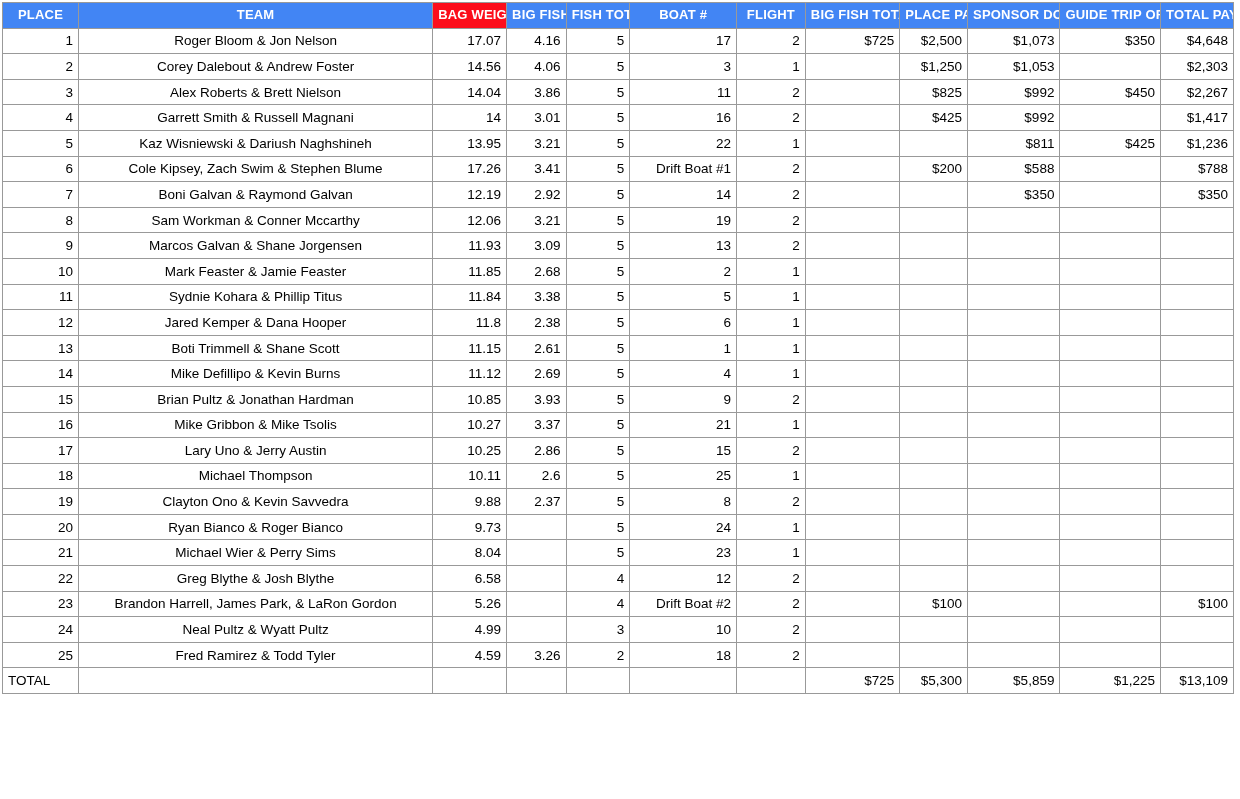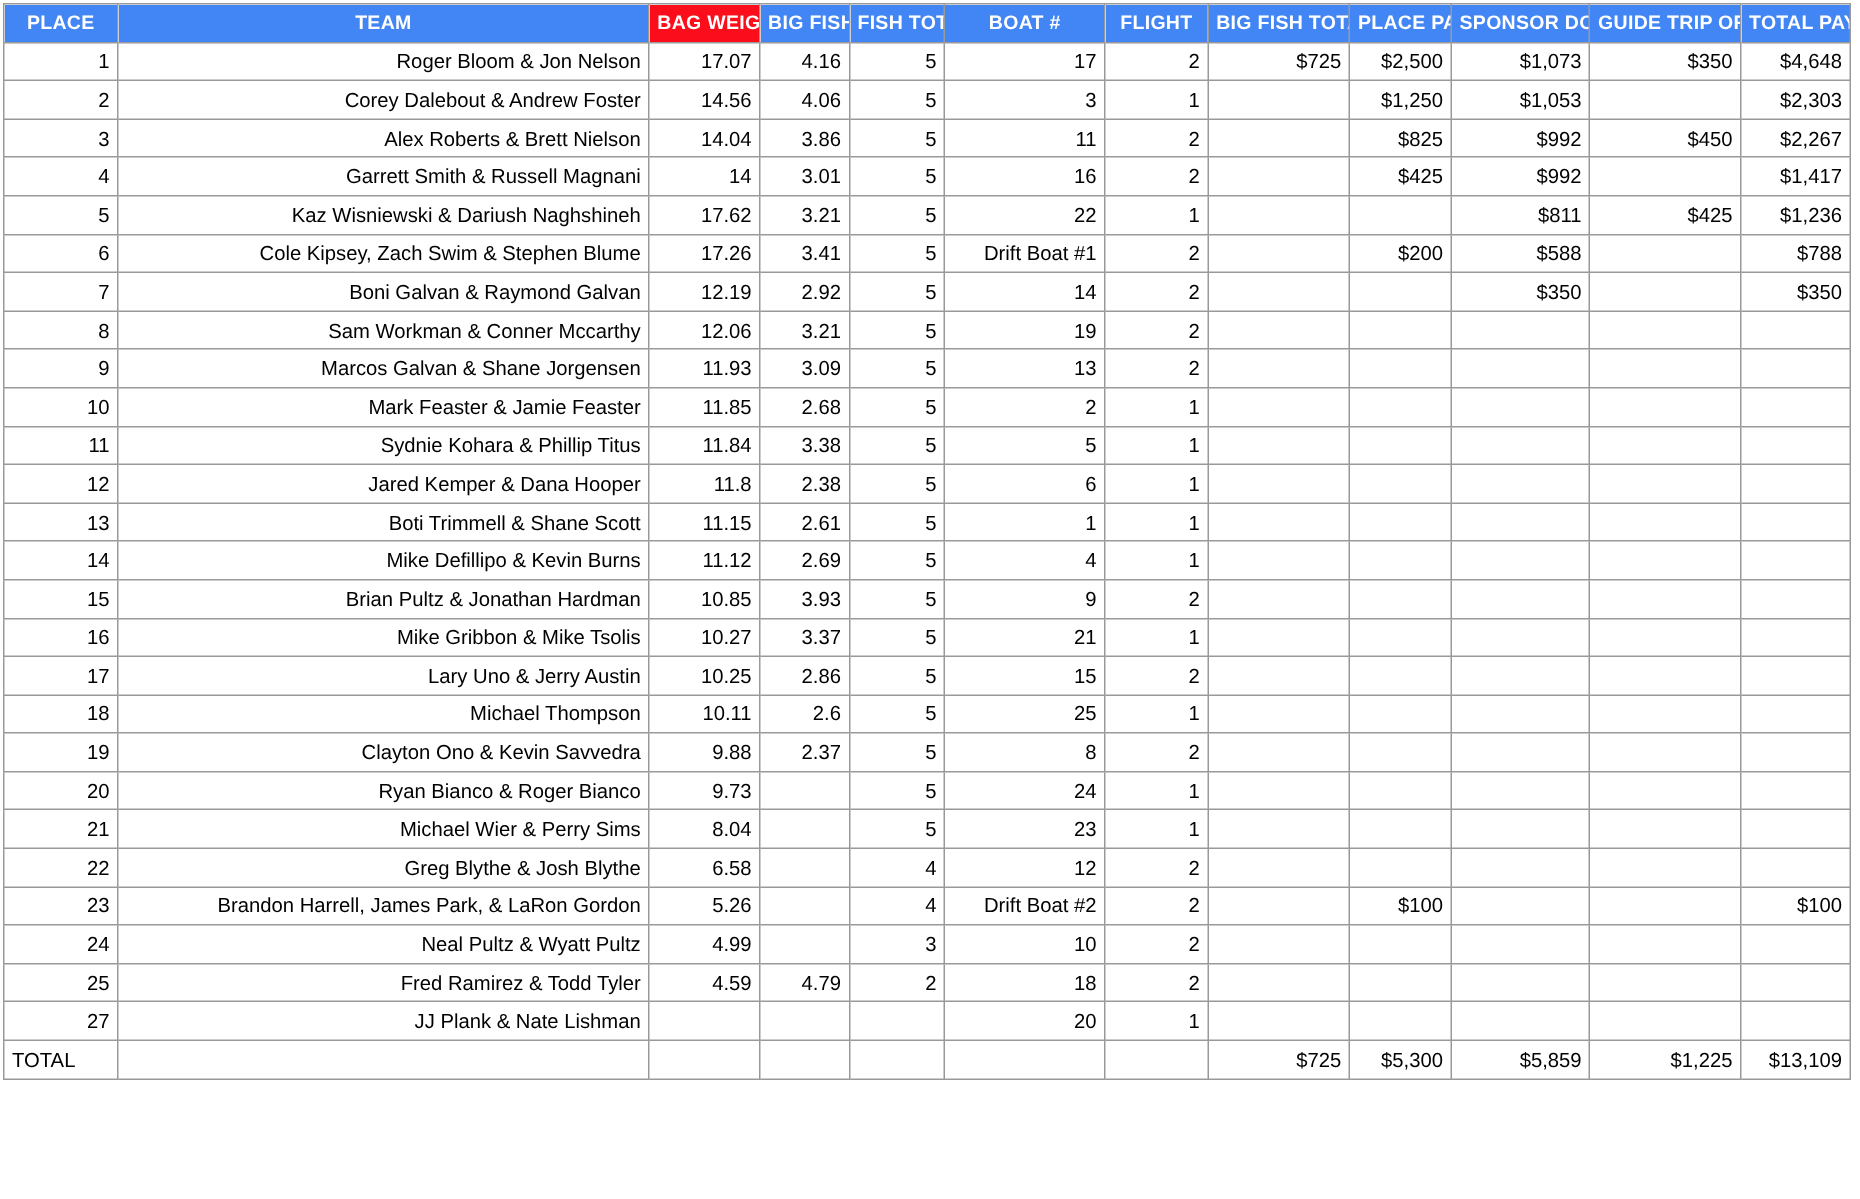--- a/index.html
+++ b/index.html
@@ -52,21 +52,21 @@
   .c-fishtot { width: 62px; }
   .c-boat    { width: 104px; }
   .c-flight  { width: 67px; }
   .c-bfval   { width: 92px; }
   .c-pay     { width: 66px; }
   .c-sponsor { width: 90px; }
   .c-guide   { width: 98px; }
   .c-total   { width: 71px; }
 
   td.num { text-align: right; }
-  td.left { text-align: right; }
+  td.left { text-align: center; }
   thead th.head-tall { height: 66px; }
 
   tbody tr td { background: #ffffff; }
 
   tfoot td {
     font-weight: normal;
     background: #ffffff;
   }
   tfoot td.total-label {
     text-align: left;
@@ -161,21 +161,21 @@
         <td class="num">2</td>
         <td class="num"></td>
         <td class="num">$425</td>
         <td class="num">$992</td>
         <td class="num"></td>
         <td class="num">$1,417</td>
       </tr>
       <tr>
         <td class="num">5</td>
         <td class="left">Kaz Wisniewski &amp; Dariush Naghshineh</td>
-        <td class="num">17.62</td>
+        <td class="num">13.95</td>
         <td class="num">3.21</td>
         <td class="num">5</td>
         <td class="num">22</td>
         <td class="num">1</td>
         <td class="num"></td>
         <td class="num"></td>
         <td class="num">$811</td>
         <td class="num">$425</td>
         <td class="num">$1,236</td>
       </tr>
@@ -442,38 +442,24 @@
         <td class="num"></td>
         <td class="num"></td>
         <td class="num"></td>
         <td class="num"></td>
         <td class="num"></td>
       </tr>
       <tr>
         <td class="num">25</td>
         <td class="left">Fred Ramirez &amp; Todd Tyler</td>
         <td class="num">4.59</td>
-        <td class="num">4.79</td>
+        <td class="num">3.26</td>
         <td class="num">2</td>
         <td class="num">18</td>
         <td class="num">2</td>
-        <td class="num"></td>
-        <td class="num"></td>
-        <td class="num"></td>
-        <td class="num"></td>
-        <td class="num"></td>
-      </tr>
-      <tr>
-        <td class="num">27</td>
-        <td class="left">JJ Plank &amp; Nate Lishman</td>
-        <td class="num"></td>
-        <td class="num"></td>
-        <td class="num"></td>
-        <td class="num">20</td>
-        <td class="num">1</td>
         <td class="num"></td>
         <td class="num"></td>
         <td class="num"></td>
         <td class="num"></td>
         <td class="num"></td>
       </tr>
     </tbody>
   <tfoot>
     <tr>
       <td class="total-label">TOTAL</td>

